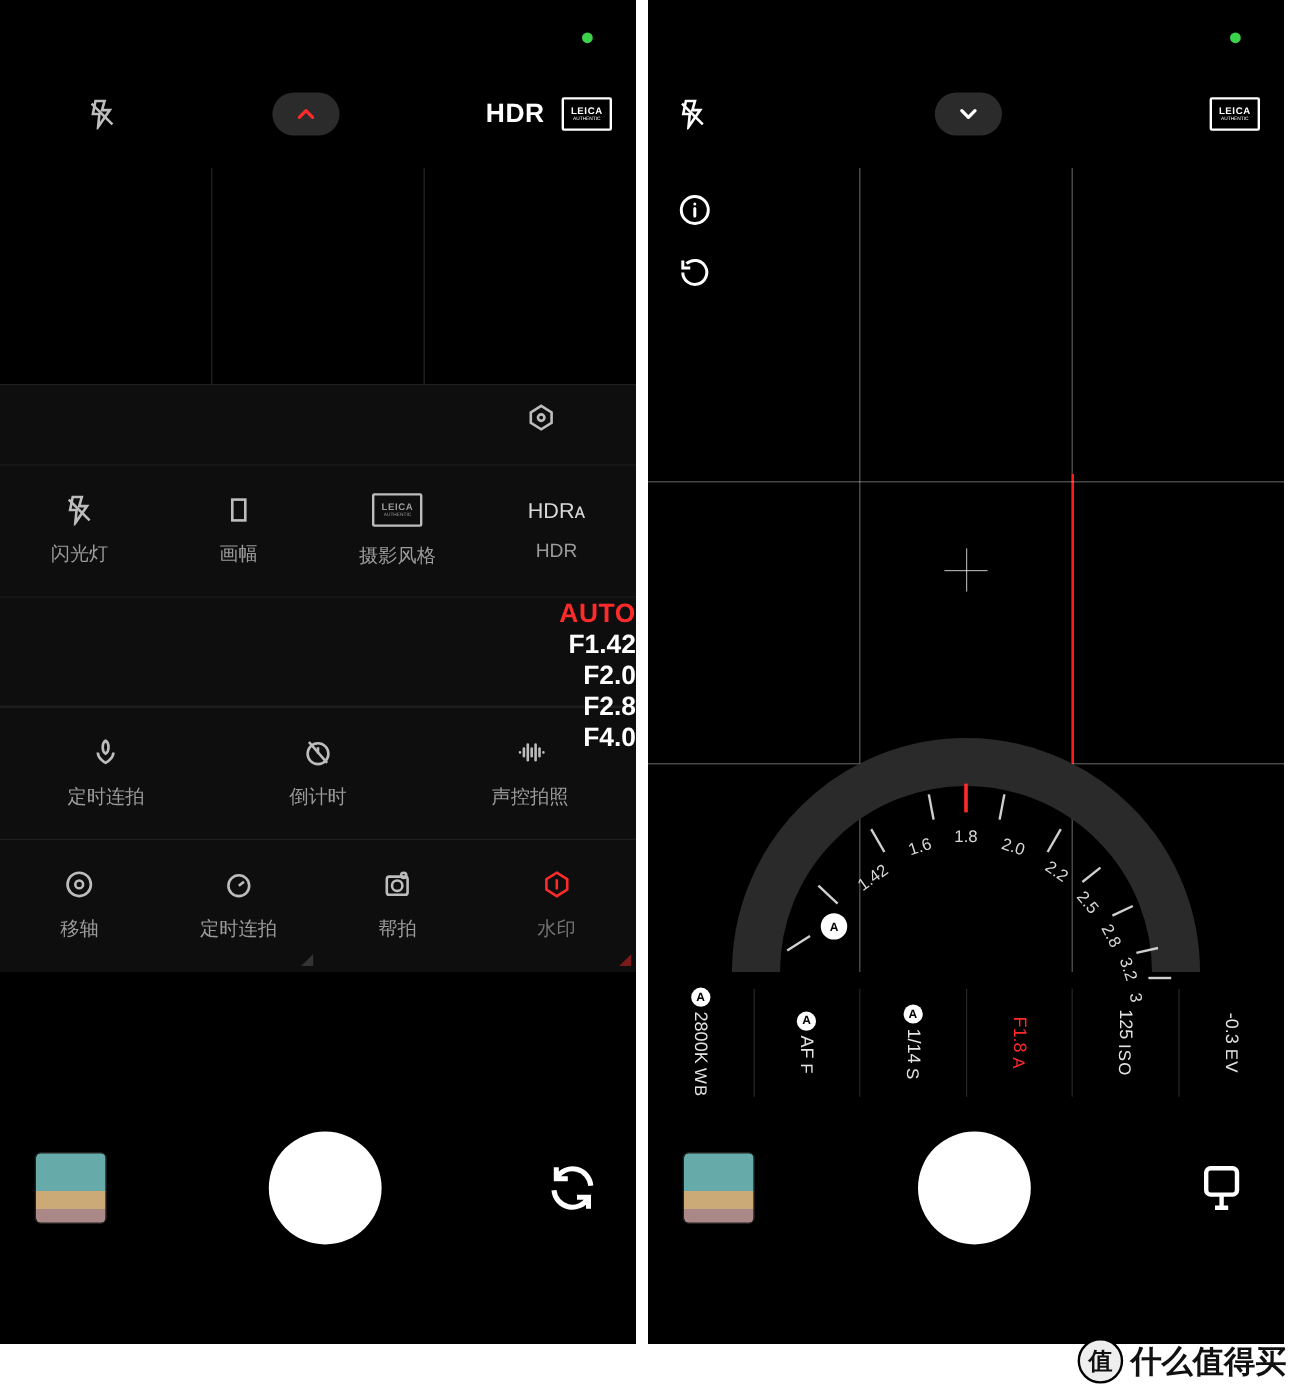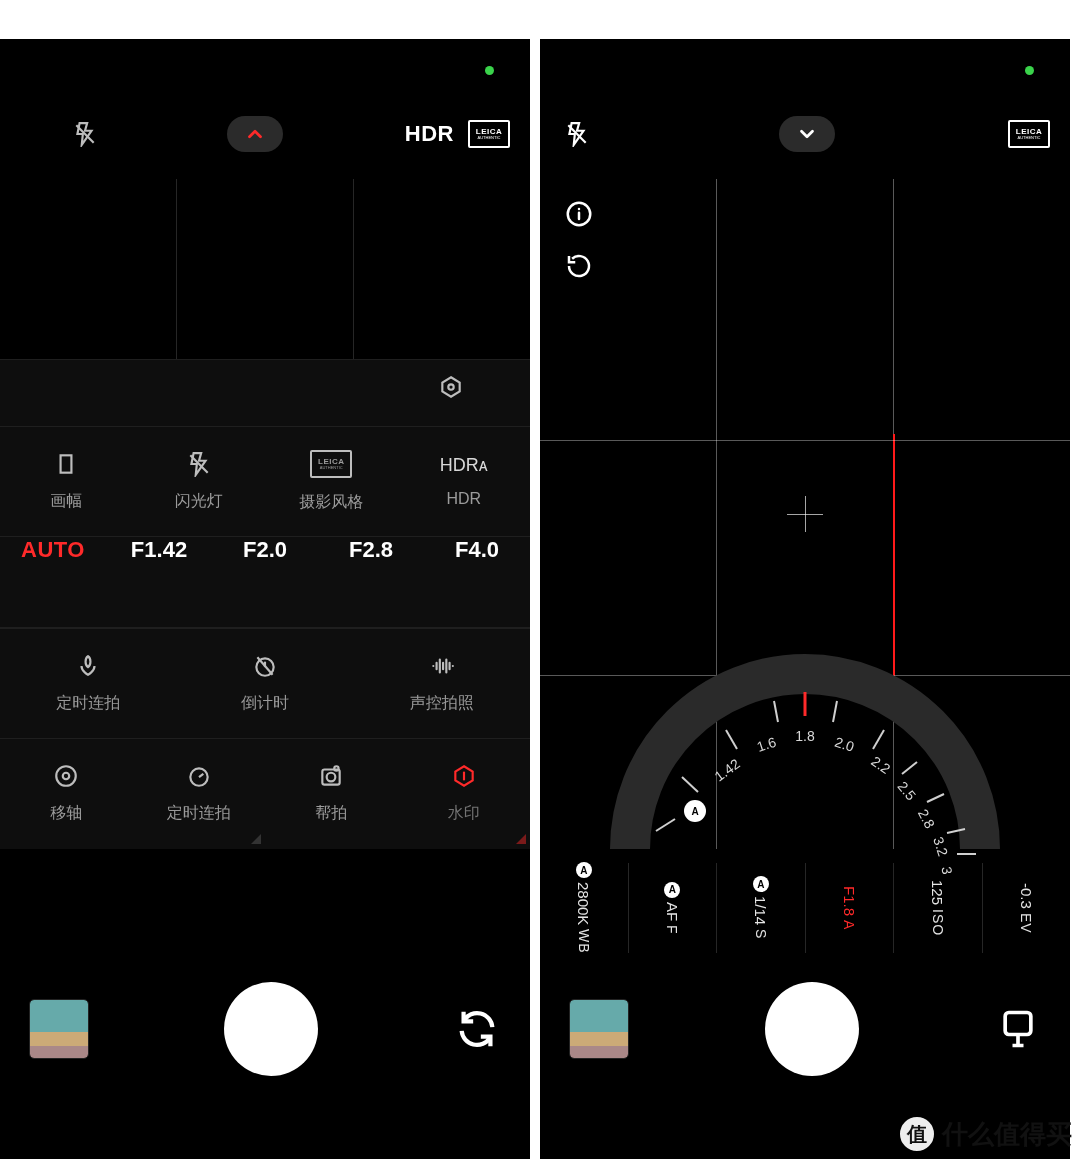--- a/index.html
+++ b/index.html
@@ -9,21 +9,20 @@
       font-family: -apple-system, "Helvetica Neue", Arial, sans-serif;
       color: #fff;
       overflow: hidden;
     }
     .canvas { position: relative; width: 1080px; height: 1159px; background:#fff; }
     .phone {
       position: absolute; top: 0;
       width: 530px; height: 1120px;
       background: #000;
       overflow: hidden;
-      margin-top: 39px;
     }
     .phone.left { left: 0; }
     .phone.right { right: 10px; }
     .cam-dot {
       position:absolute; top:27px; right:36px;
       width:9px; height:9px; border-radius:50%;
       background:#3ad34b;
     }
     
     .topbar { position:absolute; left:0; right:0; height:70px; display:flex; align-items:center; }
@@ -70,23 +69,24 @@
     .tool-cell {
       flex:1; display:flex; flex-direction:column; align-items:center; justify-content:center; gap:14px;
       color:#9b9b9b; font-size:16px; position:relative;
     }
     .tool-cell.active { color:#737373; }
     .tool-cell .corner {
       position:absolute; right:4px; bottom:4px;
       width:0;height:0;border-style:solid;border-width:0 0 10px 10px; border-color: transparent transparent #333 transparent;
     }
     .aperture-row {
-      display:flex; height:92px; align-items:flex-start;
+      display:flex; height:92px; align-items:flex-end;
       border-top:1px solid rgba(255,255,255,0.07);
       border-bottom:1px solid rgba(255,255,255,0.07);
+      flex-direction:column;
     }
     .aperture-cell {
       flex:1; text-align:center; font-size:22px; font-weight:700; color:#fff;
     }
     .aperture-cell.auto { color:#ff2a2a; font-weight:600; letter-spacing:0.5px; }
     
     .shutter-bar {
       position:absolute; left:0; right:0; bottom:70px; height:120px;
       display:flex; align-items:center; justify-content:space-between; padding:0 30px;
     }
@@ -192,30 +192,30 @@
     <div class="hex-row">
       <svg class="ic hex" viewBox="0 0 24 24">
         <polygon points="12,3 20,8 20,16 12,21 4,16 4,8"></polygon>
             <circle cx="12" cy="12" r="2.5"></circle>
       </svg>
     </div>
 
     <div class="tool-row">
       <div class="tool-cell">
         <svg class="ic" viewBox="0 0 24 24">
-          <rect x="7" y="4" width="10" height="16"></rect>
-        </svg>
-        <span>画幅</span>
-      </div>
-      <div class="tool-cell">
-        <svg class="ic" viewBox="0 0 24 24">
           <path d="M7 2l-2 10h5l-1 10 9-13h-6l2-7z"></path>
               <path d="M4 4l16 16"></path>
         </svg>
         <span>闪光灯</span>
+      </div>
+      <div class="tool-cell">
+        <svg class="ic" viewBox="0 0 24 24">
+          <rect x="7" y="4" width="10" height="16"></rect>
+        </svg>
+        <span>画幅</span>
       </div>
       <div class="tool-cell">
         <div class="leica-badge" style="border-color:#bdbdbd;">
           <span class="l1">LEICA</span>
           <span class="l2">AUTHENTIC</span>
         </div>
         <span>摄影风格</span>
       </div>
       <div class="tool-cell">
         <span style="font-size:18px;color:#d8d8d8;">HDRᴀ</span>

